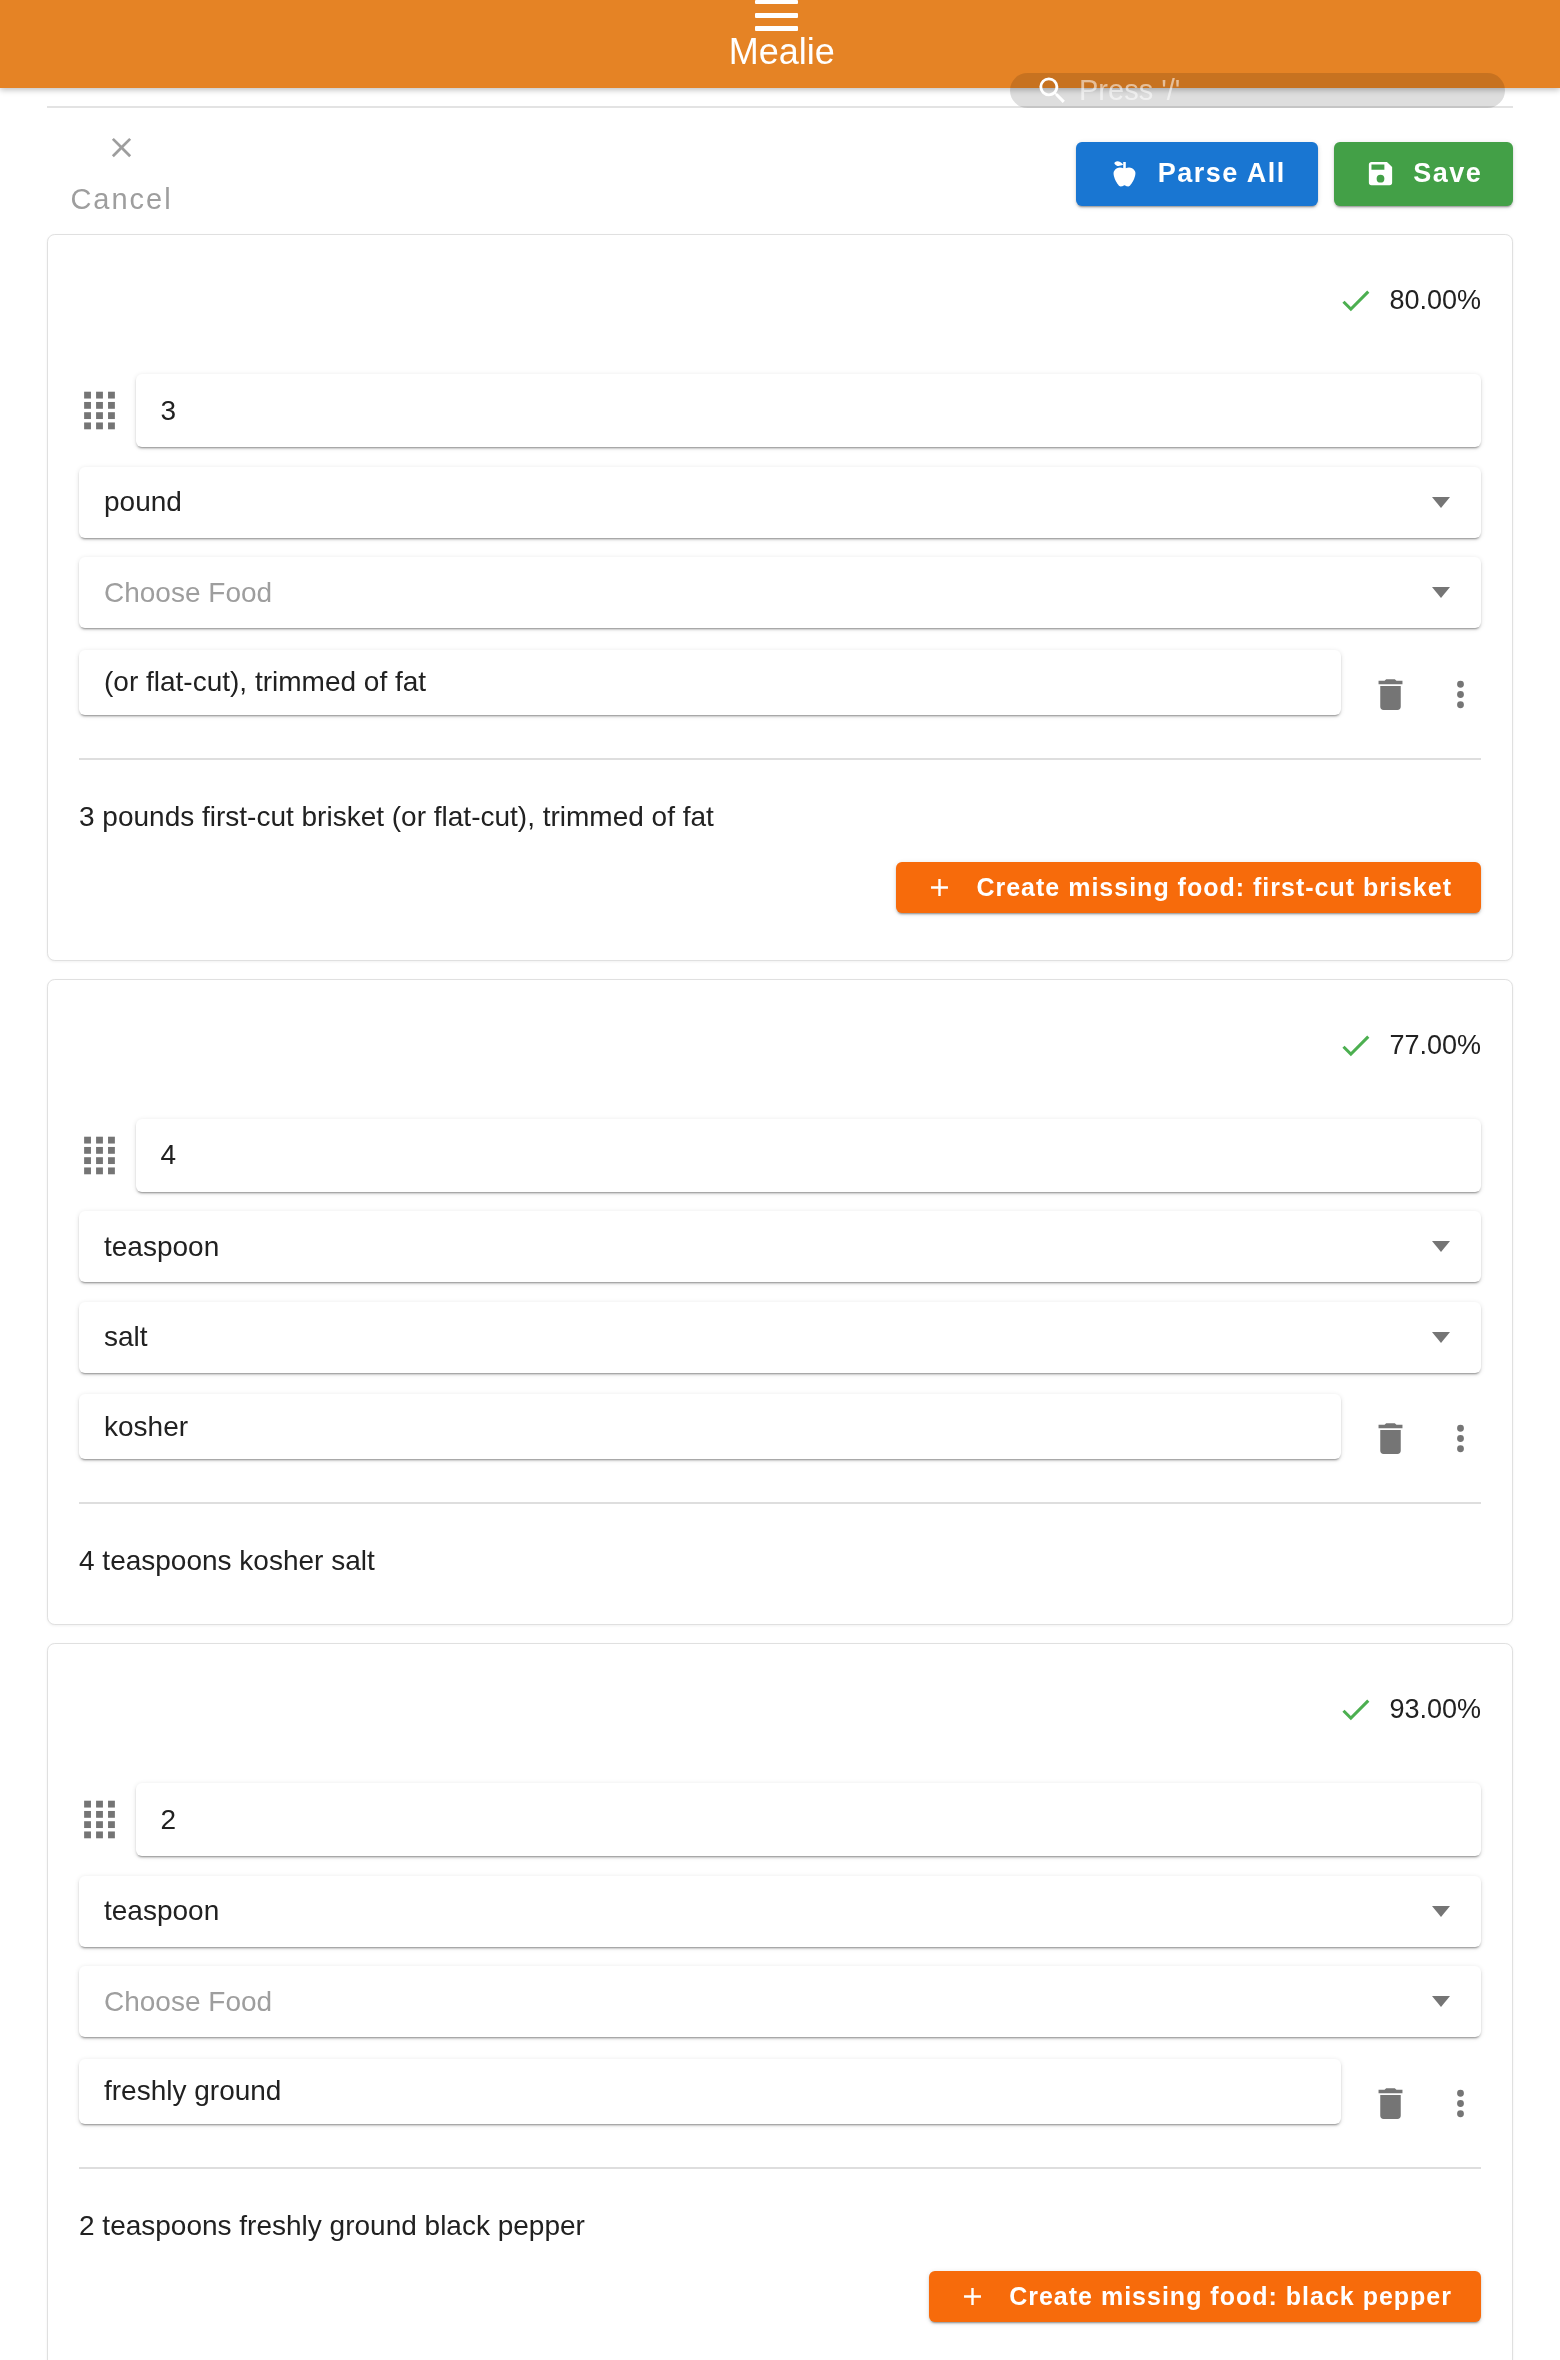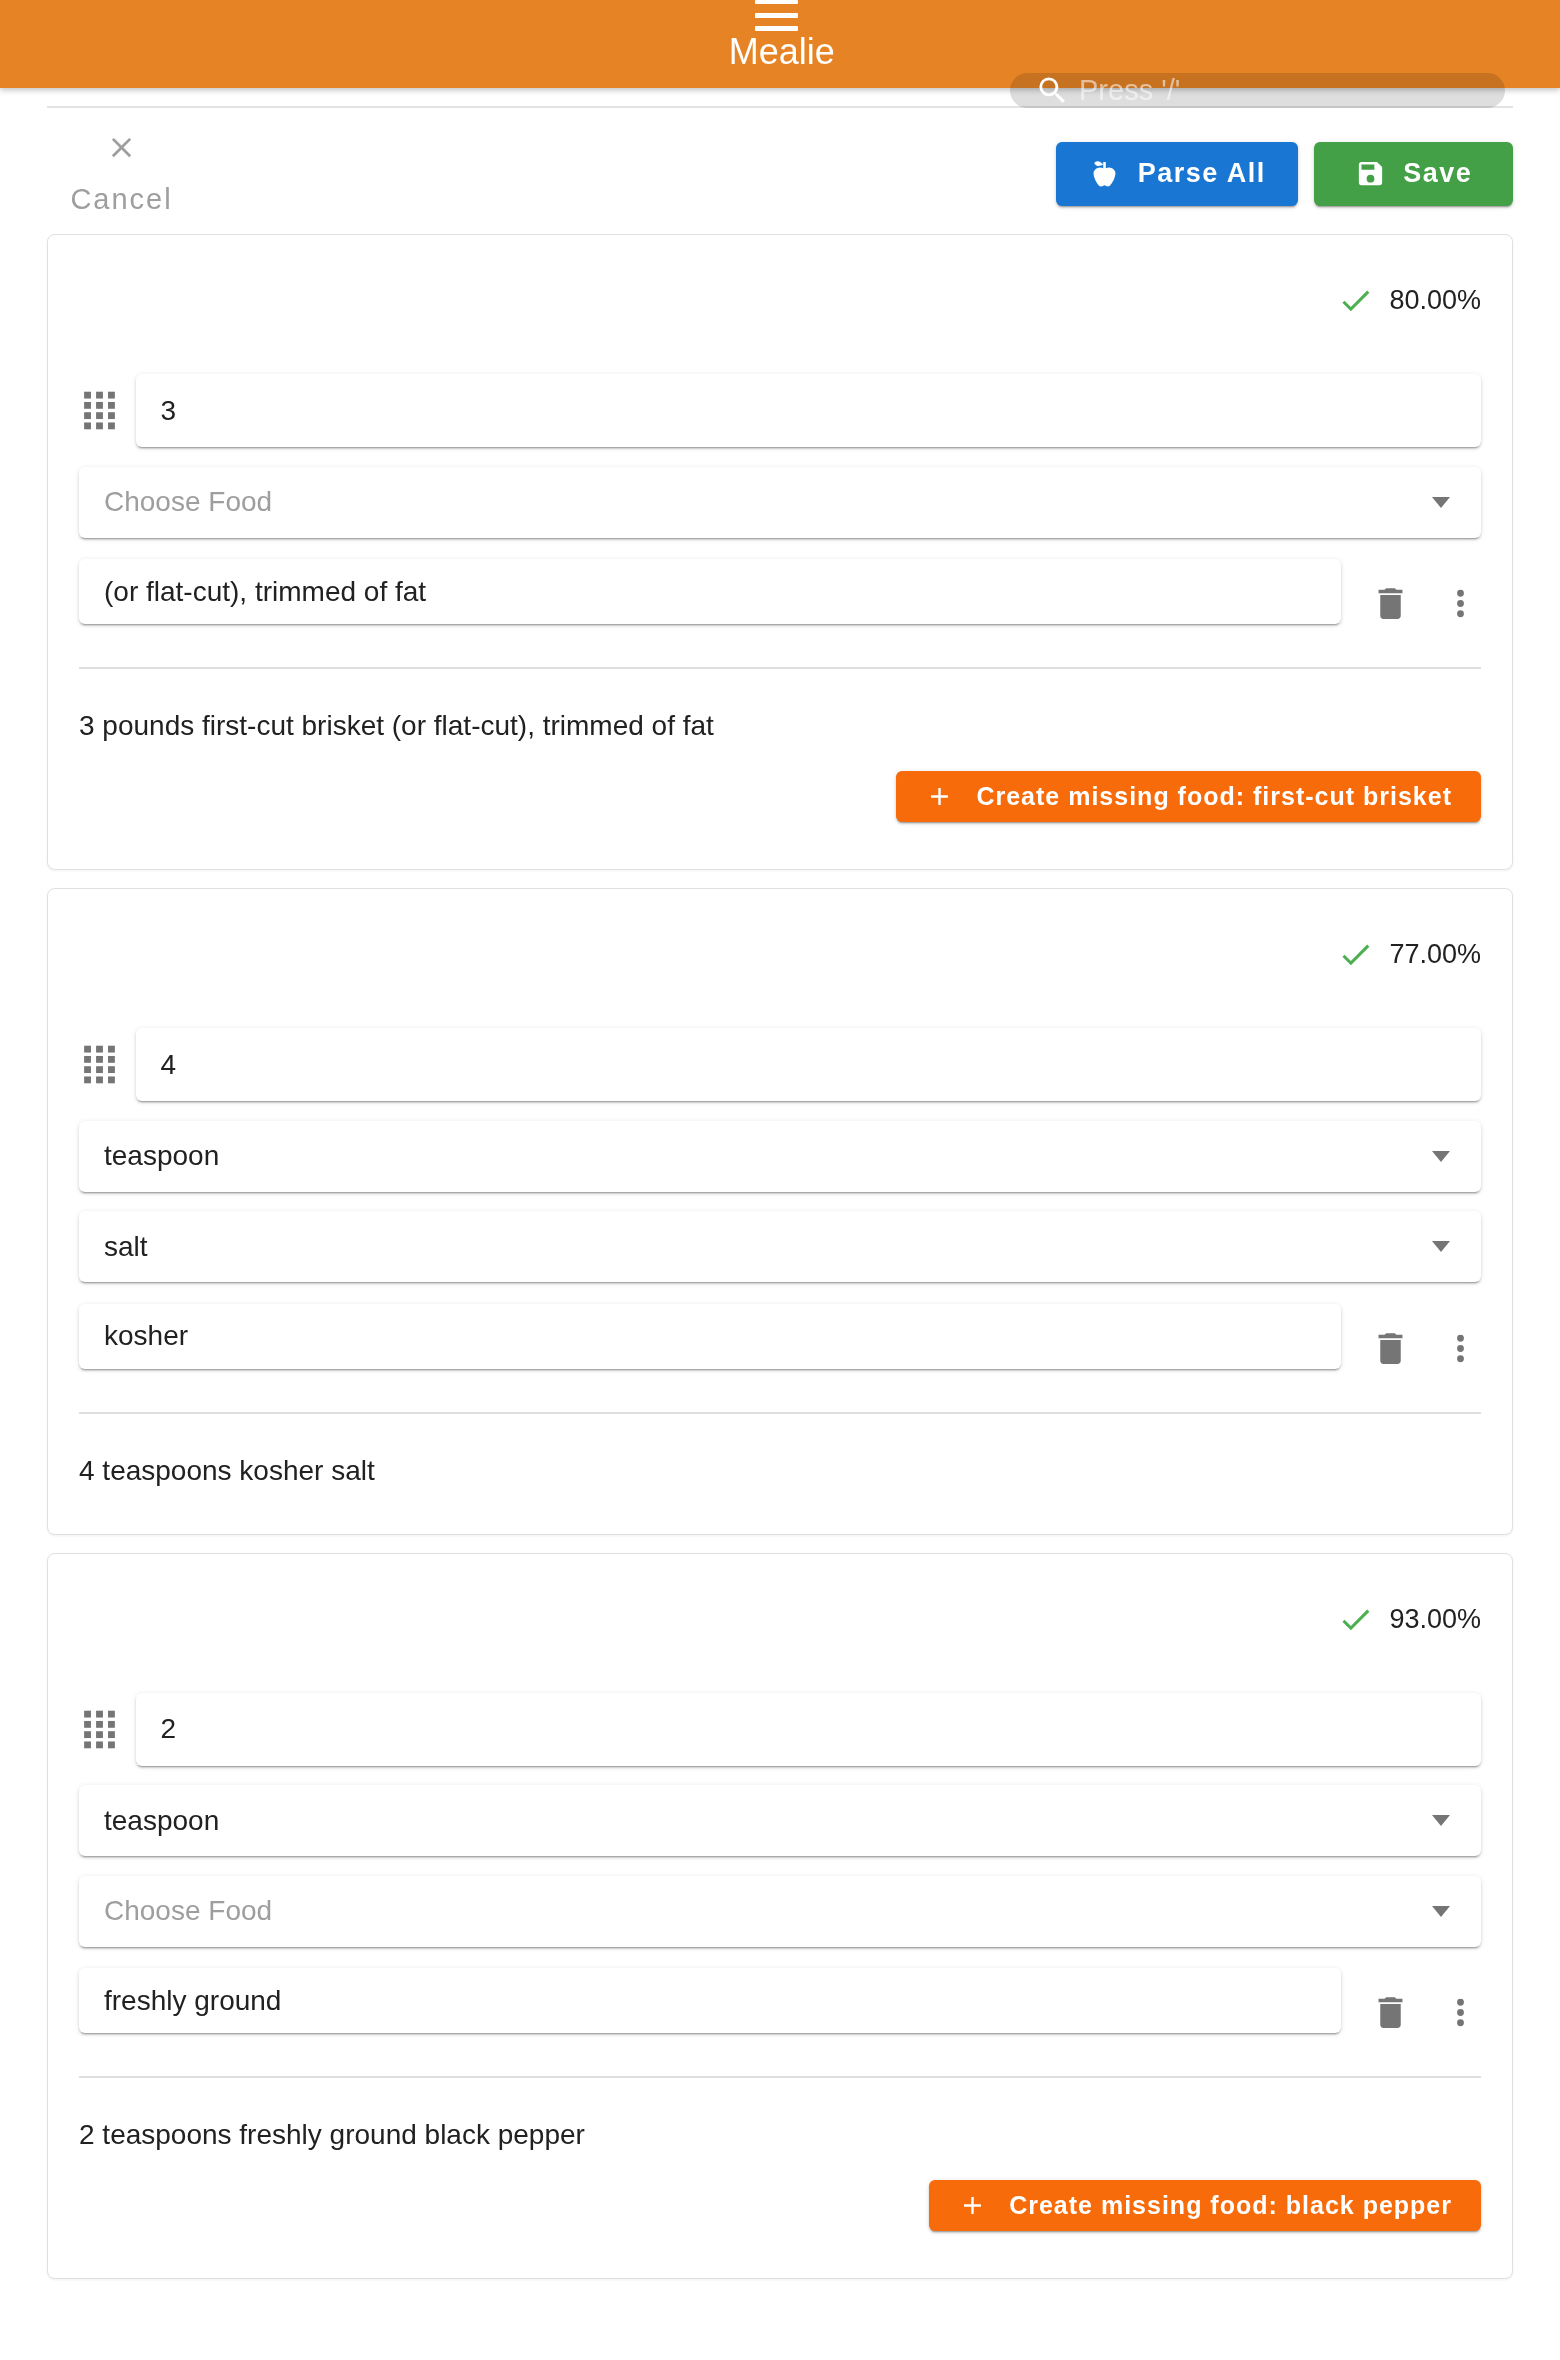--- a/index.html
+++ b/index.html
@@ -28,21 +28,21 @@
   .toolbar { display:flex; align-items:center; margin:23.4px 47px 0; }
   .cancel { display:flex; align-items:center; gap:19.5px; color:#9E9E9E; font-size:29px;
             font-weight:500; letter-spacing:2px; margin-left:23.4px; cursor:pointer;flex-direction:column; }
   .cancel svg { width:33px; height:33px; }
   .btn { display:flex; align-items:center; justify-content:center; gap:17.6px; height:64px;
          border-radius:5.9px; color:#fff; font-weight:700; font-size:27px; letter-spacing:1.5px;
          border:none; cursor:pointer;
          box-shadow:0 2.9px 1px -2px rgba(0,0,0,.2),0 2px 2px 0 rgba(0,0,0,.14),0 1px 4.9px 0 rgba(0,0,0,.12); }
   .btn svg { width:31px; height:31px; }
   .btn-parse { background:#1976D2; width:242px; margin-left:auto; }
-  .btn-save  { background:#43A047; width:199px; margin-left:15.6px; }
+  .btn-save  { background:#43A047; width:179px; margin-left:15.6px; }
 
   
   .card { margin:18px 47px 0; background:#fff; border:1px solid #E0E0E0; border-radius:7.8px;
           padding:0 31px 47px; box-shadow:0 1px 2.9px rgba(0,0,0,.06); }
   .conf-row { display:flex; justify-content:flex-end; align-items:center; gap:15.6px; padding-top:47px; }
   .conf-row svg { width:37px; height:37px; }
   .conf-text { font-size:27px; color:#212121; }
 
   .field { background:#fff; border-radius:5.9px; display:flex; align-items:center;
            padding:0 25px; font-size:28px; color:#212121;
@@ -157,20 +157,24 @@
           <rect x="10" y="13" width="4" height="4"></rect>
           <rect x="17" y="13" width="4" height="4"></rect>
         <rect x="3" y="19" width="4" height="4"></rect>
           <rect x="10" y="19" width="4" height="4"></rect>
           <rect x="17" y="19" width="4" height="4"></rect>
       </g>
     </svg>
     <input class="field qty-field" value="3" style="">
   </div>
 
+  <div class="field select">
+    <span>pound</span>
+    <span class="caret"></span>
+  </div>
 
   <div class="field select">
     <span class="placeholder-text">Choose Food</span>
     <span class="caret"></span>
   </div>
 
   <div class="note-row">
     <input class="field note-field" value="(or flat-cut), trimmed of fat" style="">
     <button class="icon-btn">
       <svg viewBox="0 0 24 24">

